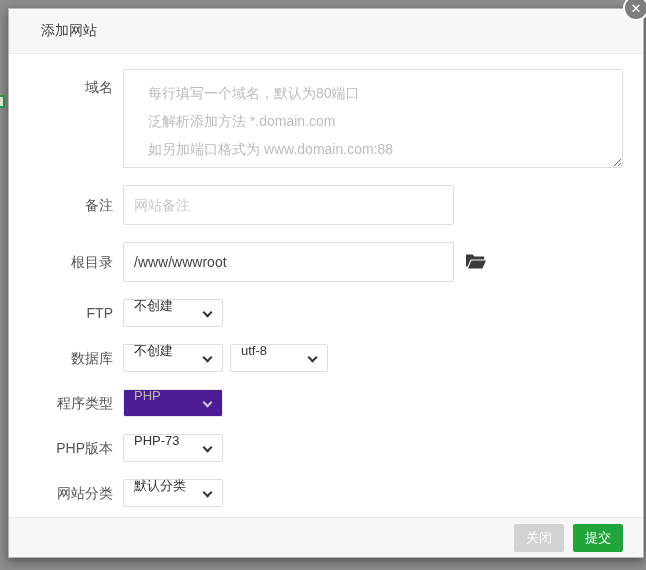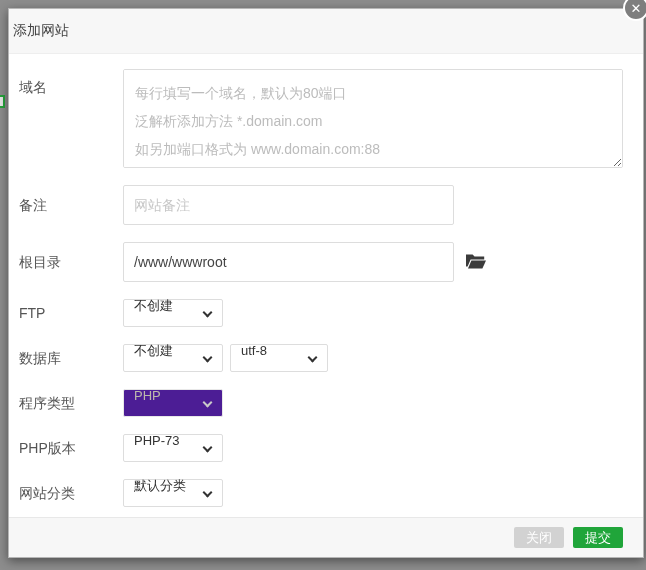--- a/index.html
+++ b/index.html
@@ -21,21 +21,21 @@
     background:#fff;
     border:1px solid #b6b6b6;
     box-shadow:0 3px 10px rgba(0,0,0,.45);
     display:flex; flex-direction:column;
   }
   .dialog-header {
     height:45px; flex:0 0 45px;
     background:#f7f7f7;
     border-bottom:1px solid #eeeeee;
     display:flex; align-items:center;
-    padding-left:4px;
+    padding-left:32px;
   }
   .dialog-title { font-size:14px; color:#444; }
   .close-btn {
     position:absolute; top:-14px; right:-6px;
     width:26px; height:26px; border-radius:50%;
     background:#7e7e7e; border:2px solid #fff;
     color:#fff; cursor:pointer;
     display:flex; align-items:center; justify-content:center;
     font-size:13px; line-height:1; z-index:5;
   }
@@ -44,37 +44,37 @@
     padding:15px 20px 0 10px;
     overflow:hidden;
   }
   .form-row {
     display:flex; align-items:center;
     margin-bottom:17px;
   }
   .form-row.align-top { align-items:flex-start; }
   .form-label {
     flex:0 0 94px; width:94px;
-    margin-right:10px;
+    text-align:right; margin-right:10px;
     font-size:14px; color:#555;
     line-height:28px; white-space:nowrap;
   }
   .align-top .form-label { padding-top:8px; line-height:20px; }
   .text-input {
     height:40px; width:331px;
     border:1px solid #ddd; border-radius:2px;
     padding:0 10px; font-size:14px; color:#444;
     font-family:"Liberation Sans","DejaVu Sans",sans-serif;
     outline:none; background:#fff;
   }
   .text-input::placeholder { color:#c7c7c7; }
   .domain-textarea {
     width:522px; height:99px;
     border:1px solid #ddd; border-radius:2px;
-    padding:9px 11px; font-size:14px; color:#444;
+    padding:9px 24px; font-size:14px; color:#444;
     line-height:28px; outline:none;
     font-family:"Liberation Sans","DejaVu Sans",sans-serif;
   }
   .domain-textarea::placeholder { color:#bcbcbc; }
   .folder-btn {
     background:none; border:none; cursor:pointer;
     margin-left:12px; padding:0;
     display:flex; align-items:center; height:28px;
   }
   .select-box {
@@ -101,21 +101,21 @@
   .select-box + .select-box { margin-left:7px; }
   .charset-select { width:98px; }
   .dialog-footer {
     flex:0 0 40px; height:40px;
     background:#f7f7f7;
     border-top:1px solid #e8e8e8;
     display:flex; align-items:center; justify-content:flex-end;
     padding:0 20px; gap:9px;
   }
   .btn {
-    height:21px; padding:0 12px;
+    height:28px; padding:0 12px;
     border:none; border-radius:2px;
     font-size:13px; color:#fff; cursor:pointer;
     font-family:"Liberation Sans","DejaVu Sans",sans-serif;
   }
   .btn-cancel { background:#d2d2d2; }
   .btn-submit { background:#20a53a; }
 </style>
 </head>
 <body>
 

